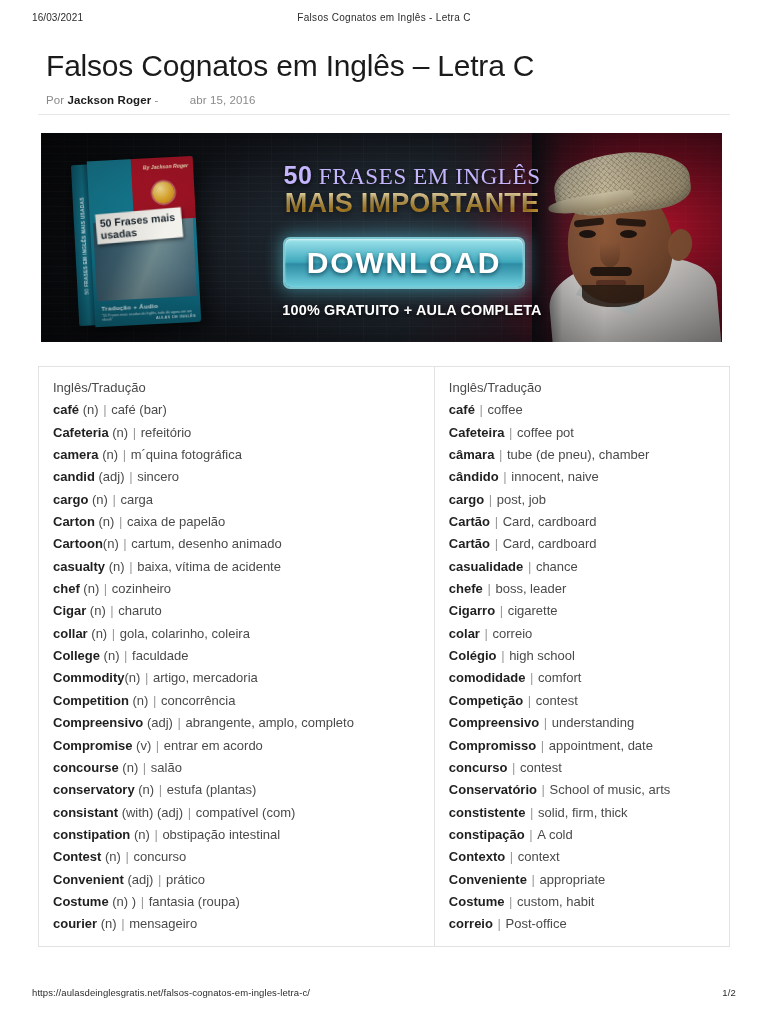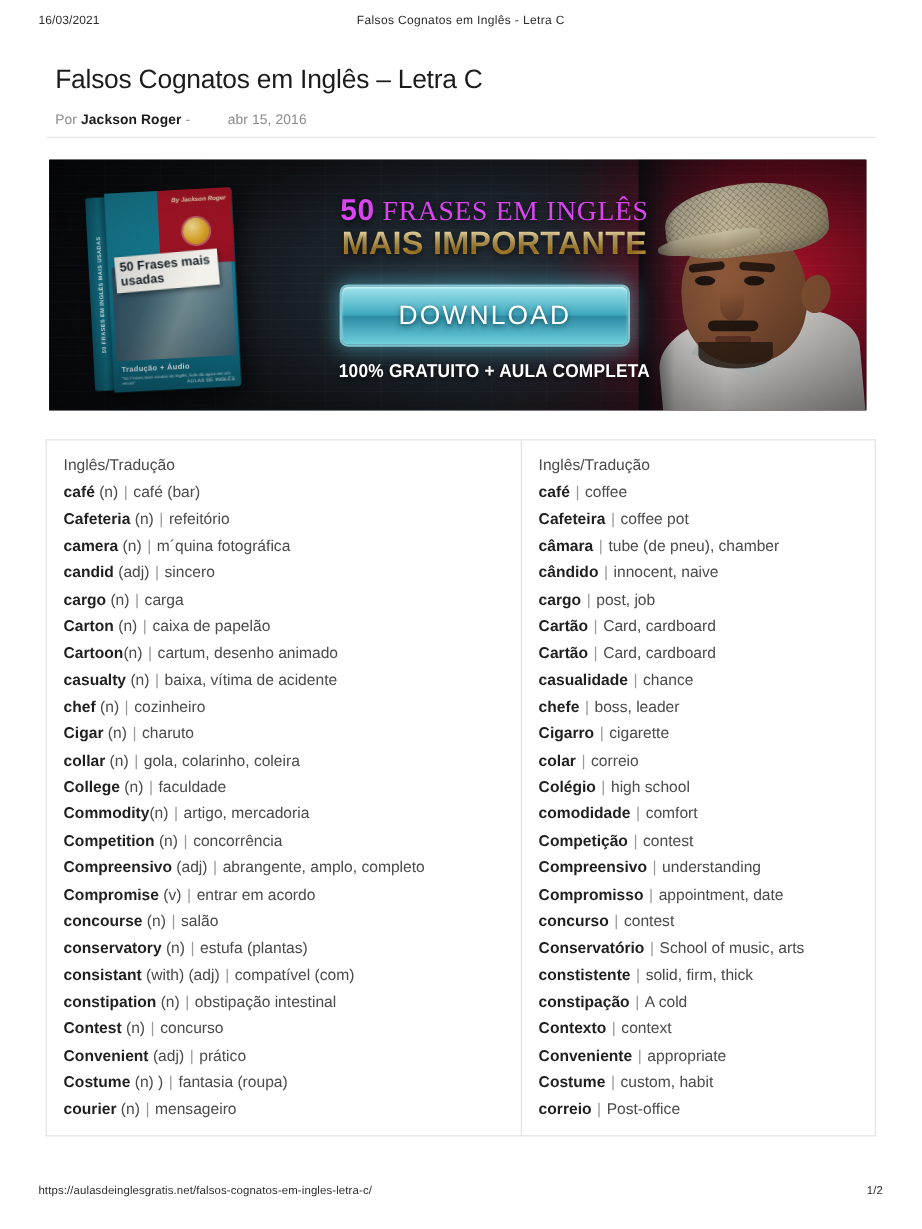--- a/index.html
+++ b/index.html
@@ -42,21 +42,21 @@
   }
 
   
   .article-head {
     position: absolute;
     top: 48px;
     left: 46px;
     width: 684px;
   }
   .article-title {
-    font-size: 22px;
+    font-size: 30px;
     font-weight: 400;
     line-height: 36px;
     color: #1b1b1b;
     margin: 0;
     letter-spacing: -0.2px;
   }
   .byline {
     margin-top: 10px;
     font-size: 11.5px;
     color: #8a8a8a;
@@ -217,21 +217,21 @@
     color: #e8f4f8;
     letter-spacing: 0.3px;
   }
 
   
   .bn-l1 {
     position: absolute;
     left: 206px; top: 28px;
     width: 330px;
     text-align: center;
-    color: #d946ef;
+    color: #c4b5fd;
     font-family: "Liberation Serif", serif;
     font-size: 23px;
     letter-spacing: 0.6px;
     text-shadow: 0 2px 5px rgba(0,0,0,0.8);
     white-space: nowrap;
   }
   .bn-l1 b {
     font-family: "Liberation Sans", sans-serif;
     font-weight: bold;
     font-size: 25px;
@@ -260,22 +260,22 @@
     box-shadow:
       0 0 0 2px rgba(150,235,245,0.75),
       0 0 16px 5px rgba(90,215,235,0.42),
       inset 0 1px 2px rgba(255,255,255,0.6);
     display: flex;
     align-items: center;
     justify-content: center;
   }
   .bn-btn span {
     color: #ffffff;
-    font-weight: normal;
-    font-size: 22px;
+    font-weight: bold;
+    font-size: 30px;
     letter-spacing: 1.8px;
     text-shadow: 0 2px 4px rgba(0,40,55,0.65);
   }
   .bn-l3 {
     position: absolute;
     left: 206px; top: 168px;
     width: 330px;
     text-align: center;
     color: #ffffff;
     font-weight: bold;

